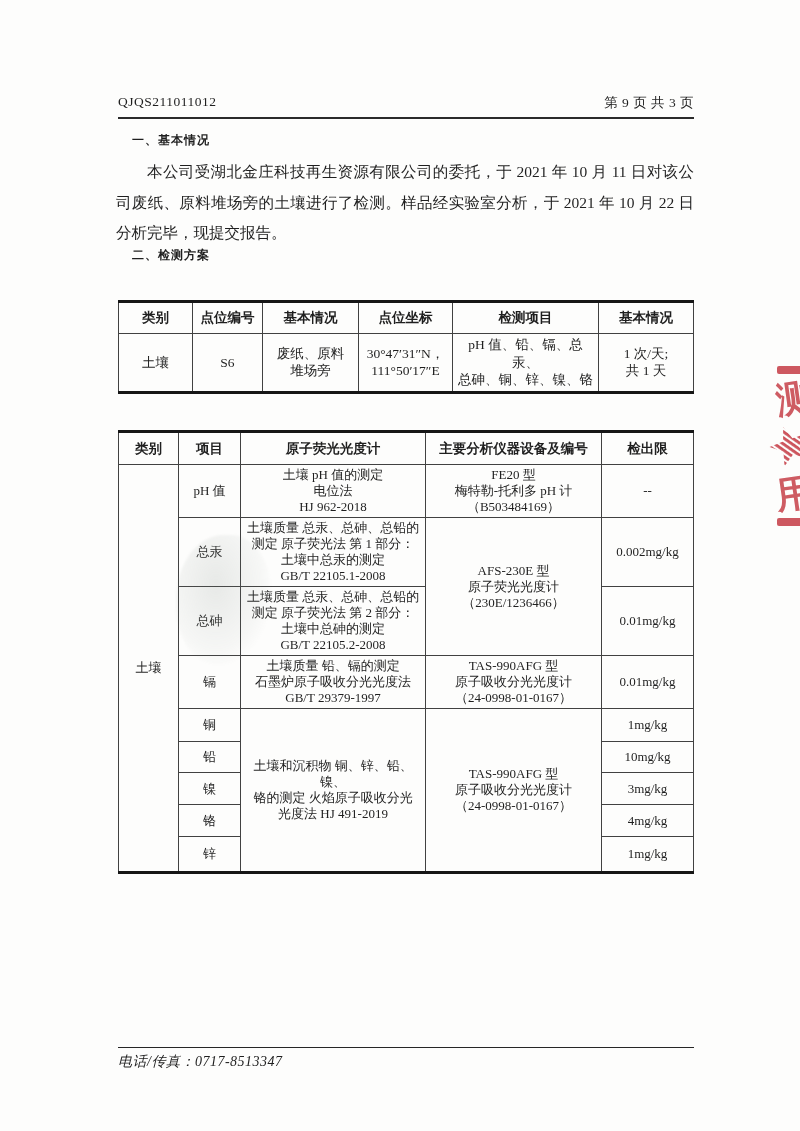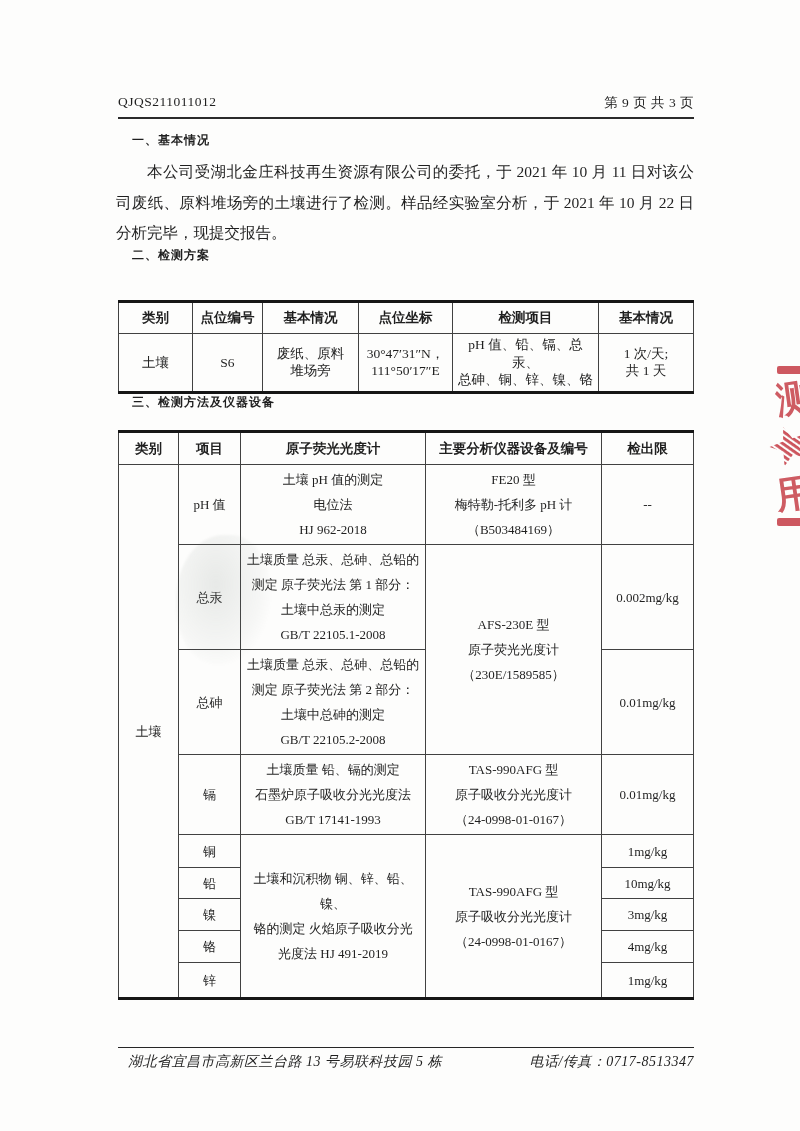--- a/index.html
+++ b/index.html
@@ -23,21 +23,21 @@
     text-align:justify;text-indent:2em;}
   
   table.doc-table{position:absolute;left:118px;width:576px;border-collapse:collapse;
     table-layout:fixed;border-top:3px solid #161616;border-bottom:3px solid #161616;}
   #plan-table{top:300px;font-size:13.5px;}
   #method-table{top:430px;font-size:13px;}
   .doc-table th,.doc-table td{border:1px solid #414141;text-align:center;vertical-align:middle;
     padding:2px 3px;white-space:pre-line;line-height:1.3;}
   .doc-table th{font-family:"Liberation Sans","DejaVu Sans",sans-serif;font-weight:700;
     font-size:13.5px;}
-  #method-table td{line-height:25px;}
+  #method-table td{line-height:16px;}
   #plan-table tr.hdr{height:32px;} #plan-table tr.bdy{height:47px;}
   #method-table tr.hdr{height:33px;}
   #method-table tr.r-ph{height:50px;} #method-table tr.r-hg{height:61px;}
   #method-table tr.r-as{height:69px;} #method-table tr.r-cd{height:52px;}
   #method-table tr.r-cu{height:33px;} #method-table tr.r-pb{height:31px;}
   #method-table tr.r-ni{height:32px;} #method-table tr.r-cr{height:32px;}
   #method-table tr.r-zn{height:36px;}
   
   .footer-rule{top:1047px;left:118px;width:576px;border-top:1.6px solid #262626;height:0;}
   .footer-line{top:1053px;left:118px;width:576px;display:flex;justify-content:space-between;
@@ -98,21 +98,20 @@
       <td>30°47′31″N，
 111°50′17″E</td>
       <td>pH 值、铅、镉、总汞、
 总砷、铜、锌、镍、铬</td>
       <td>1 次/天;
 共 1 天</td>
     </tr>
   </tbody>
     </table>
 
-  <h2 class="abs sec-title" id="sec3-title">三、检测方法及仪器设备</h2>
 
   <table class="doc-table" id="method-table">
     <colgroup>
       <col style="width:60px">
         <col style="width:62px">
         <col style="width:185px">
       <col style="width:176px">
         <col style="width:92px">
     </colgroup>
     <tbody>
@@ -135,36 +134,36 @@
       <td>--</td>
     </tr>
     <tr class="r-hg">
       <td>总汞</td>
       <td>土壤质量 总汞、总砷、总铅的
 测定 原子荧光法 第 1 部分：
 土壤中总汞的测定
 GB/T 22105.1-2008</td>
       <td rowspan="2">AFS-230E 型
 原子荧光光度计
-（230E/1589585）</td>
+（230E/1236466）</td>
       <td>0.002mg/kg</td>
     </tr>
     <tr class="r-as">
       <td>总砷</td>
       <td>土壤质量 总汞、总砷、总铅的
 测定 原子荧光法 第 2 部分：
 土壤中总砷的测定
 GB/T 22105.2-2008</td>
       <td>0.01mg/kg</td>
     </tr>
     <tr class="r-cd">
       <td>镉</td>
       <td>土壤质量 铅、镉的测定
 石墨炉原子吸收分光光度法
-GB/T 17141-1993</td>
+GB/T 29379-1997</td>
       <td>TAS-990AFG 型
 原子吸收分光光度计
 （24-0998-01-0167）</td>
       <td>0.01mg/kg</td>
     </tr>
     <tr class="r-cu">
       <td>铜</td>
       <td rowspan="5">土壤和沉积物 铜、锌、铅、镍、
 铬的测定 火焰原子吸收分光
 光度法 HJ 491-2019</td>
@@ -204,17 +203,16 @@
         </pattern>
       </defs>
       <path d="M12 1.5 L14.6 8.6 L22.2 8.9 L16.2 13.6 L18.3 20.9 L12 16.7 L5.7 20.9 L7.8 13.6 L1.8 8.9 L9.4 8.6 Z" fill="url(#hatch)" transform="rotate(-20 12 12)"></path>
     </svg>
     <div class="stamp-char">用</div>
     <div class="stamp-bar"></div>
   </div>
 
   <div class="abs footer-rule"></div>
   <div class="abs footer-line">
-    <span class="addr">湖北省宜昌市高新区兰台路 13 号易联科技园 5 栋</span>
     <span>电话/传真：0717-8513347</span>
   </div>
 
 </div>
 
 </body></html>

